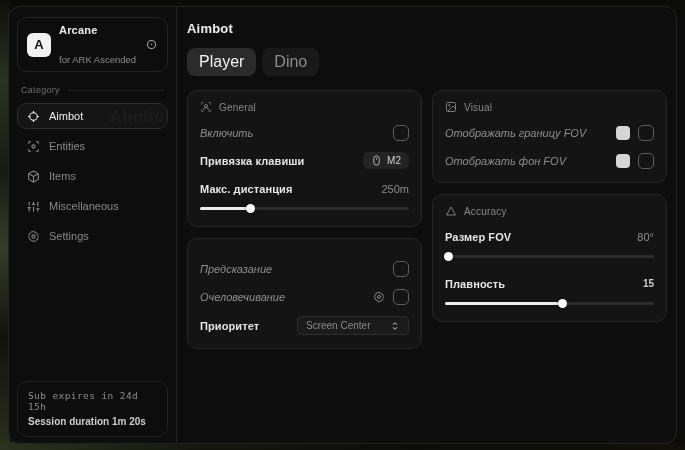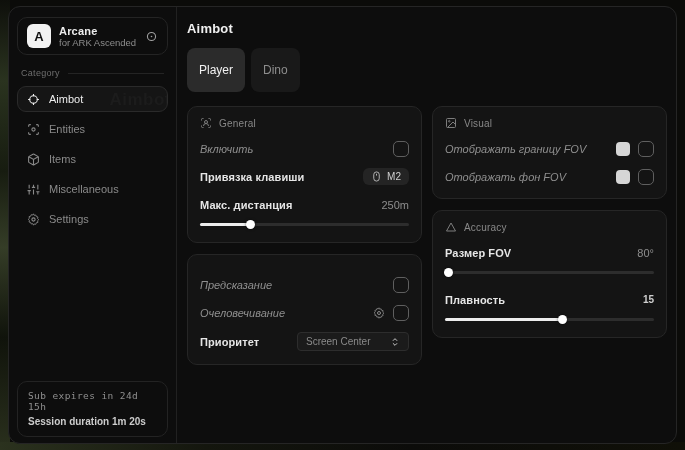--- a/index.html
+++ b/index.html
@@ -32,21 +32,21 @@
   .logo-card {
     border:1px solid #242424; border-radius:10px; padding:6px 9px;
     display:flex; align-items:center; gap:8px; min-height:38px;
   }
   .logo-square {
     width:24px; height:24px; border-radius:6px; background:#f2f2f2;
     color:#111; font-weight:bold; font-size:13px;
     display:flex; align-items:center; justify-content:center; flex:0 0 24px;
   }
   .brand-name { font-size:11px; font-weight:bold; color:#ececec; letter-spacing:.2px; }
-  .brand-sub  { font-size:9.5px; color:#8d8d8d; margin-top:0; }
+  .brand-sub  { font-size:9.5px; color:#8d8d8d; margin-top:18px; }
   .logo-target { margin-left:auto; color:#9f9f9f; display:flex; }
 
   .category-row { display:flex; align-items:center; gap:8px; margin:13px 4px 8px; }
   .category-label { font-size:9px; color:#6e6e6e; letter-spacing:.3px; white-space:nowrap; }
   .category-line { flex:1; height:1px; background:#242424; }
 
   .nav { display:flex; flex-direction:column; gap:4px; }
   .nav-item {
     height:26px; padding:0 9px; border-radius:9px; border:1px solid transparent;
     display:flex; align-items:center; gap:9px;
@@ -67,21 +67,21 @@
     font-family:"DejaVu Sans Mono","Liberation Mono",monospace;
     font-size:9.5px; color:#8f8f8f; letter-spacing:.4px;
   }
   .session-duration { font-size:10px; font-weight:bold; color:#cdcdcd; margin-top:4px; }
 
   
   .main { flex:1; padding:14px 11px 0 10px; display:flex; flex-direction:column; }
   .page-title { font-size:13px; font-weight:bold; color:#f0f0f0; letter-spacing:.2px; }
   .tabs { display:flex; gap:6px; margin-top:12px; }
   .tab {
-    padding:15px 12px; border-radius:8px; font-size:12px; cursor:pointer;
+    padding:5px 12px; border-radius:8px; font-size:16px; cursor:pointer;
     background:#191919; color:#8d8d8d;
   }
   .tab.active { background:#2b2b2b; color:#f1f1f1; }
 
   .columns { display:flex; gap:10px; margin-top:14px; align-items:flex-start; }
   .col { display:flex; flex-direction:column; gap:11px; width:235px; flex:0 0 235px; }
 
   .card {
     background:#141414; border:1px solid #262626; border-radius:10px;
     padding:10px 12px 13px; width:100%;

